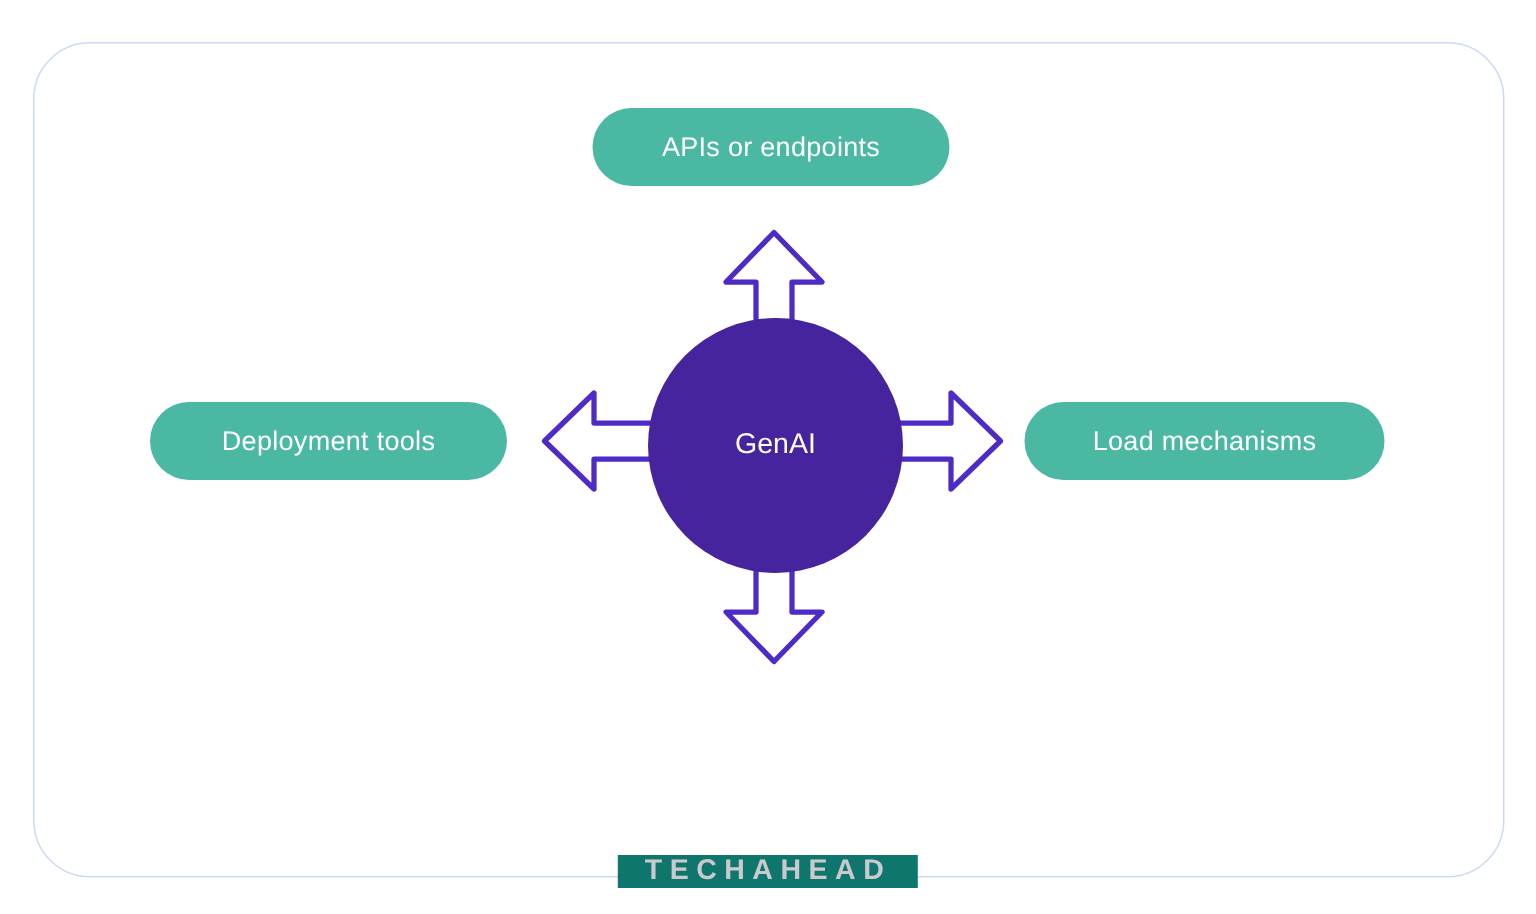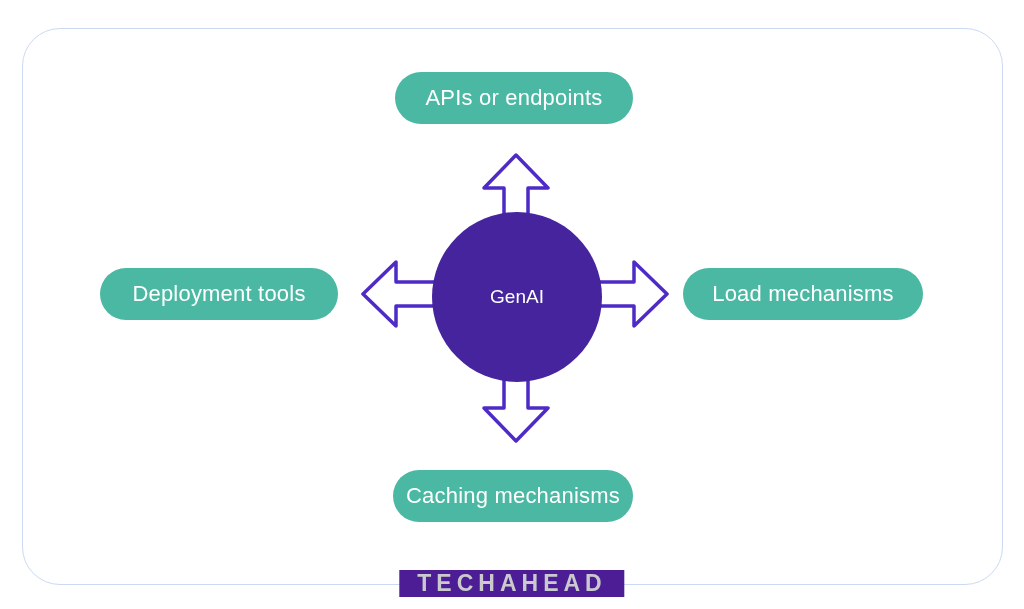--- a/index.html
+++ b/index.html
@@ -18,21 +18,21 @@
   .stage{position:absolute;left:0;top:0;width:1024px;height:609px;}
 
   .card{
     position:absolute;left:22px;top:28px;width:981px;height:557px;
     background:#ffffff;border:1.5px solid var(--card-border);border-radius:38px;
   }
 
   .pill{
     position:absolute;height:52px;border-radius:26px;background:var(--teal);
     display:flex;align-items:center;justify-content:center;
-    color:var(--text-on-fill);font-size:22px;letter-spacing:.2px;
+    color:var(--text-on-fill);font-size:18px;letter-spacing:.2px;
   }
   .pill-top{left:395px;top:72px;width:238px;}
   .pill-left{left:100px;top:268px;width:238px;}
   .pill-right{left:683px;top:268px;width:240px;}
   .pill-bottom{left:393px;top:470px;width:240px;}
 
   .arrow{position:absolute;z-index:1;}
   .arrow-up{left:478px;top:152px;}
   .arrow-down{left:478px;top:370px;}
   .arrow-left{left:360px;top:256px;}
@@ -44,22 +44,22 @@
 
   .center-circle{
     position:absolute;left:432px;top:212px;width:170px;height:170px;z-index:2;
     border-radius:50%;background:var(--purple);
     display:flex;flex-direction:row;align-items:center;justify-content:center;
     color:var(--text-on-fill);font-size:19px;line-height:30px;text-align:center;
   }
 
   .brand{
     position:absolute;left:50%;top:570px;transform:translateX(-50%);z-index:3;
-    background:#4c1d95;padding:0 18px;
-    color:var(--logo);font-size:23px;font-weight:700;letter-spacing:5px;
+    background:#0f766e;padding:0 18px;
+    color:var(--logo);font-size:19px;font-weight:700;letter-spacing:5px;
     white-space:nowrap;
   }
 </style>
 </head>
 <body>
 
 <div class="stage">
 
   <div class="card"></div>
 
@@ -84,23 +84,20 @@
   </div>
 
   <div class="pill pill-top">
     <span>APIs or endpoints</span>
   </div>
 
   <div class="pill pill-right">
     <span>Load mechanisms</span>
   </div>
 
-  <div class="pill pill-bottom">
-    <span>Caching mechanisms</span>
-  </div>
 
   <div class="pill pill-left">
     <span>Deployment tools</span>
   </div>
 
   <div class="brand">TECHAHEAD</div>
 
 </div>
 
 </body></html>

